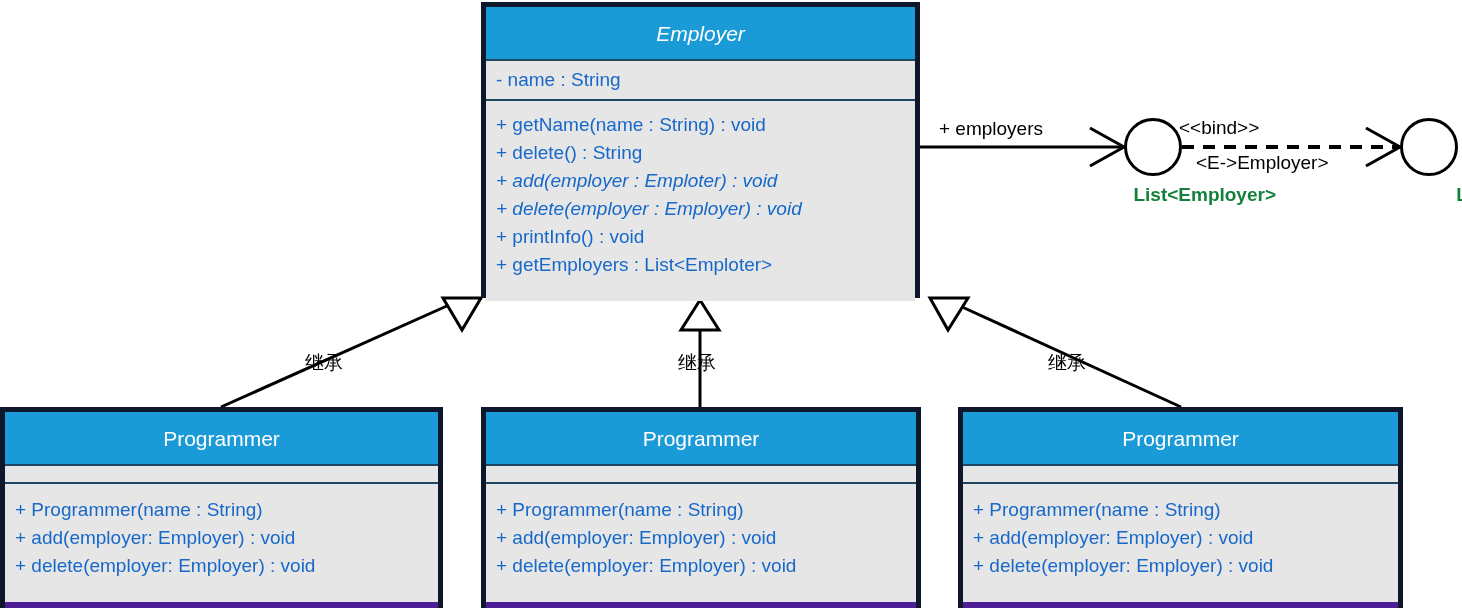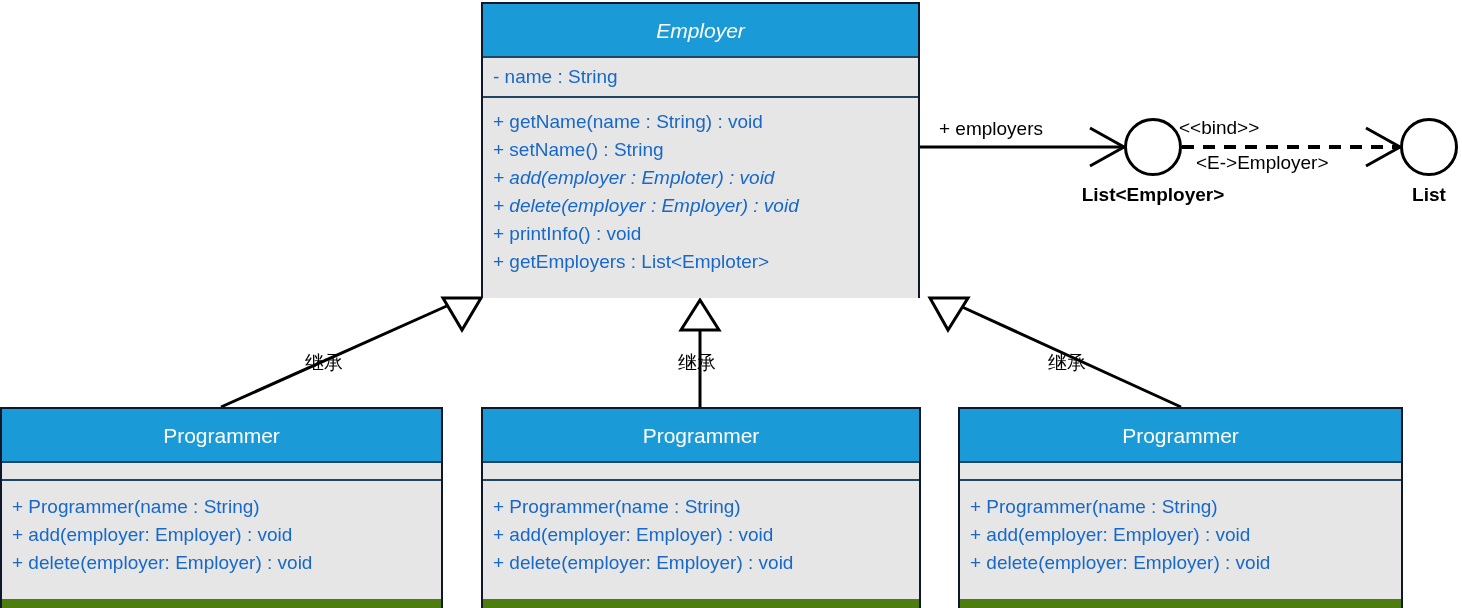--- a/index.html
+++ b/index.html
@@ -24,22 +24,22 @@
     top: 0;
     width: 1462px;
     height: 608px;
     pointer-events: none;
   }
 
   
   .uml-class {
     position: absolute;
     box-sizing: border-box;
-    border: 2px solid #0f172a;
-    background: #4d7c0f;
+    border: 5px solid #0f172a;
+    background: #4c1d95;
   }
   .uml-header {
     box-sizing: border-box;
     background: #1b9ad8;
     color: #ffffff;
     text-align: center;
     font-size: 21px;
     line-height: 1;
     display: flex;
     align-items: center;
@@ -111,23 +111,23 @@
   #tp-list {
     left: 1400px;
     top: 118px;
     width: 58px;
     height: 58px;
   }
   .tparam-label {
     position: absolute;
     font-size: 19px;
     font-weight: bold;
-    color: #000000;
+    color: #15803d;
     white-space: nowrap;
-    text-align: center;
+    text-align: right;
   }
   #lbl-list-employer {
     left: 1030px;
     top: 184px;
     width: 246px;
   }
   #lbl-list {
     left: 1368px;
     top: 184px;
     width: 122px;
@@ -185,21 +185,21 @@
     </g>
   </svg>
 
   <div class="uml-class" id="box-employer">
     <div class="uml-header abstract">Employer</div>
     <div class="uml-section attrs">
       <div class="uml-line">- name : String</div>
     </div>
     <div class="uml-section ops">
       <div class="uml-line">+ getName(name : String) : void</div>
-      <div class="uml-line">+ setName() : String</div>
+      <div class="uml-line">+ delete() : String</div>
       <div class="uml-line italic">+ add(employer : Emploter) : void</div>
       <div class="uml-line italic">+ delete(employer : Employer) : void</div>
       <div class="uml-line">+ printInfo() : void</div>
       <div class="uml-line">+ getEmployers : List&lt;Emploter&gt;</div>
     </div>
   </div>
 
   <div class="uml-class box-programmer" id="box-prog-1">
     <div class="uml-header">Programmer</div>
     <div class="uml-section attrs empty"></div>

